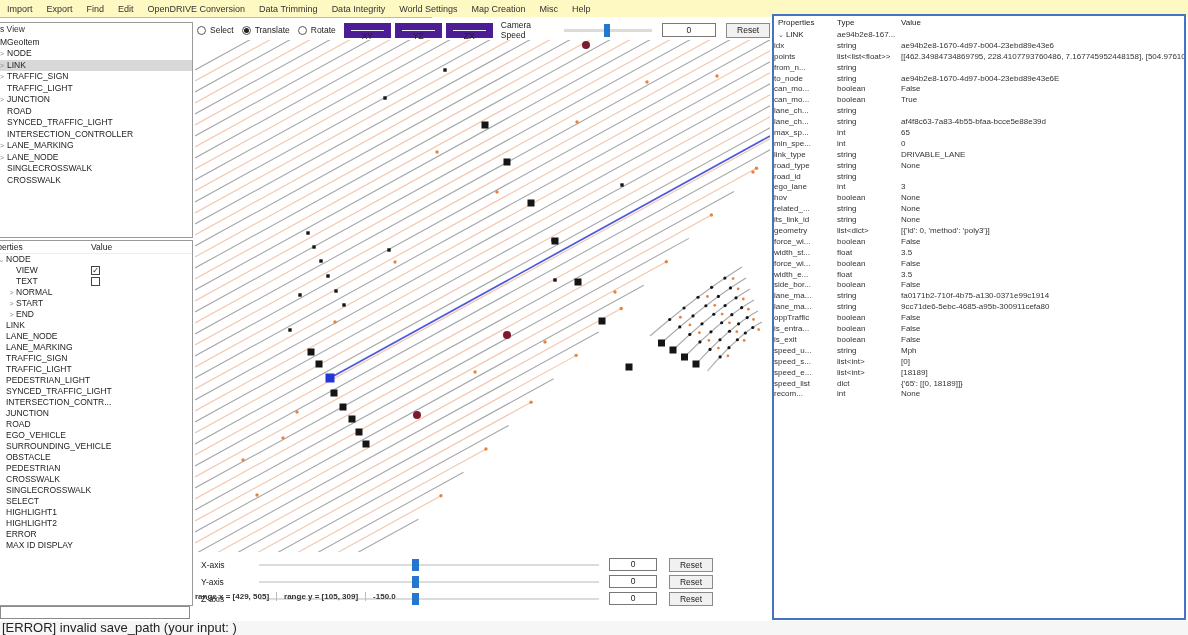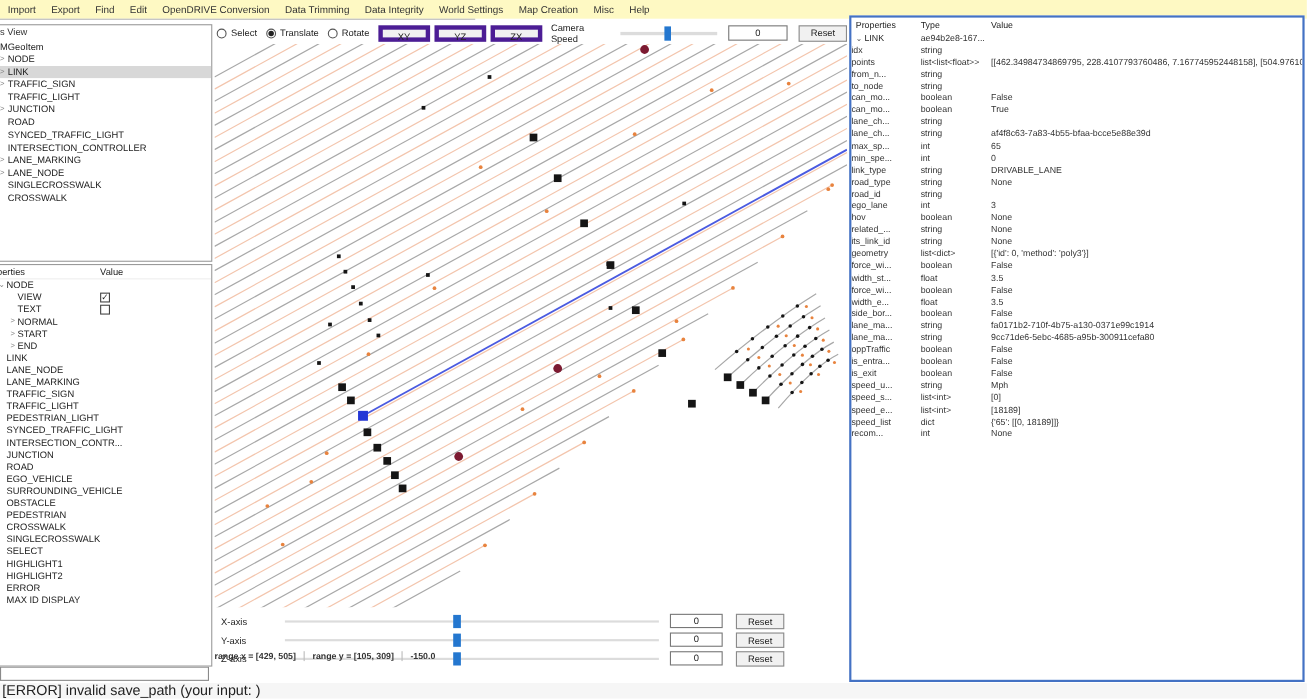--- a/index.html
+++ b/index.html
@@ -37,21 +37,21 @@
     border:1px solid #8a8a8a; background:#fff; }
   #statusbar { position:absolute; left:0; top:621px; width:1188px; height:14px;
     font-size:13px; line-height:13px; padding-left:2px; color:#222; background:#f6f6f6; }
 
   
   #canvas-toolbar { position:absolute; left:197px; top:21px; width:573px; height:18px;
     display:flex; align-items:center; font-size:8.5px; }
   .radio-group { display:flex; align-items:center; gap:4px; margin-right:8px; }
   .radio { width:9px; height:9px; border:1px solid #555; border-radius:50%; background:#fff; flex:none; }
   .radio.checked::after { content:""; display:block; width:5px; height:5px; margin:1px; border-radius:50%; background:#222; }
-  .tb-btn { width:47px; height:15px; margin-right:4px; background:#f1f1f1; border:4px solid #4c1d95;
+  .tb-btn { width:47px; height:15px; margin-right:4px; background:#f1f1f1; border:7px solid #4c1d95;
     font-size:8.5px; text-align:center; line-height:13px; }
   .cam-label { margin-left:4px; margin-right:6px; }
   .slider-track { position:relative; width:88px; height:3px; background:#dcdcdc; flex:none; }
   .slider-handle { position:absolute; top:-5px; width:6px; height:13px; background:#2477cf; }
   .num-box { width:55px; height:14px; border:1px solid #777; background:#fff; text-align:center;
     line-height:12px; font-size:8.5px; margin-left:10px; }
   .reset-btn { width:44px; height:15px; background:#f1f1f1; border:1px solid #8a8a8a;
     font-size:8.5px; text-align:center; line-height:13px; margin-left:10px; }
 
   
@@ -527,33 +527,35 @@
       </div>
     <div id="inspector-rows">
         <div class="irow root">
           <span class="iname"><span class="iexp">⌄</span><span>LINK</span></span>
           <span class="itype">ae94b2e8-167...</span>
           <span class="ival"></span>
         </div>
         <div class="irow">
           <span class="iname">idx</span>
           <span class="itype">string</span>
+          <span class="ival">ae94b2e8-1670-4d97-b004-23ebd89e43e6</span>
         </div>
         <div class="irow">
           <span class="iname">points</span>
           <span class="itype">list&lt;list&lt;float&gt;&gt;</span>
           <span class="ival">[[462.34984734869795, 228.4107793760486, 7.167745952448158], [504.97610...</span>
         </div>
         <div class="irow">
           <span class="iname">from_n...</span>
           <span class="itype">string</span>
         </div>
         <div class="irow">
           <span class="iname">to_node</span>
           <span class="itype">string</span>
+          <span class="ival">ae94b2e8-1670-4d97-b004-23ebd89e43e6E</span>
         </div>
         <div class="irow">
           <span class="iname">can_mo...</span>
           <span class="itype">boolean</span>
           <span class="ival">False</span>
         </div>
         <div class="irow">
           <span class="iname">can_mo...</span>
           <span class="itype">boolean</span>
           <span class="ival">True</span>

